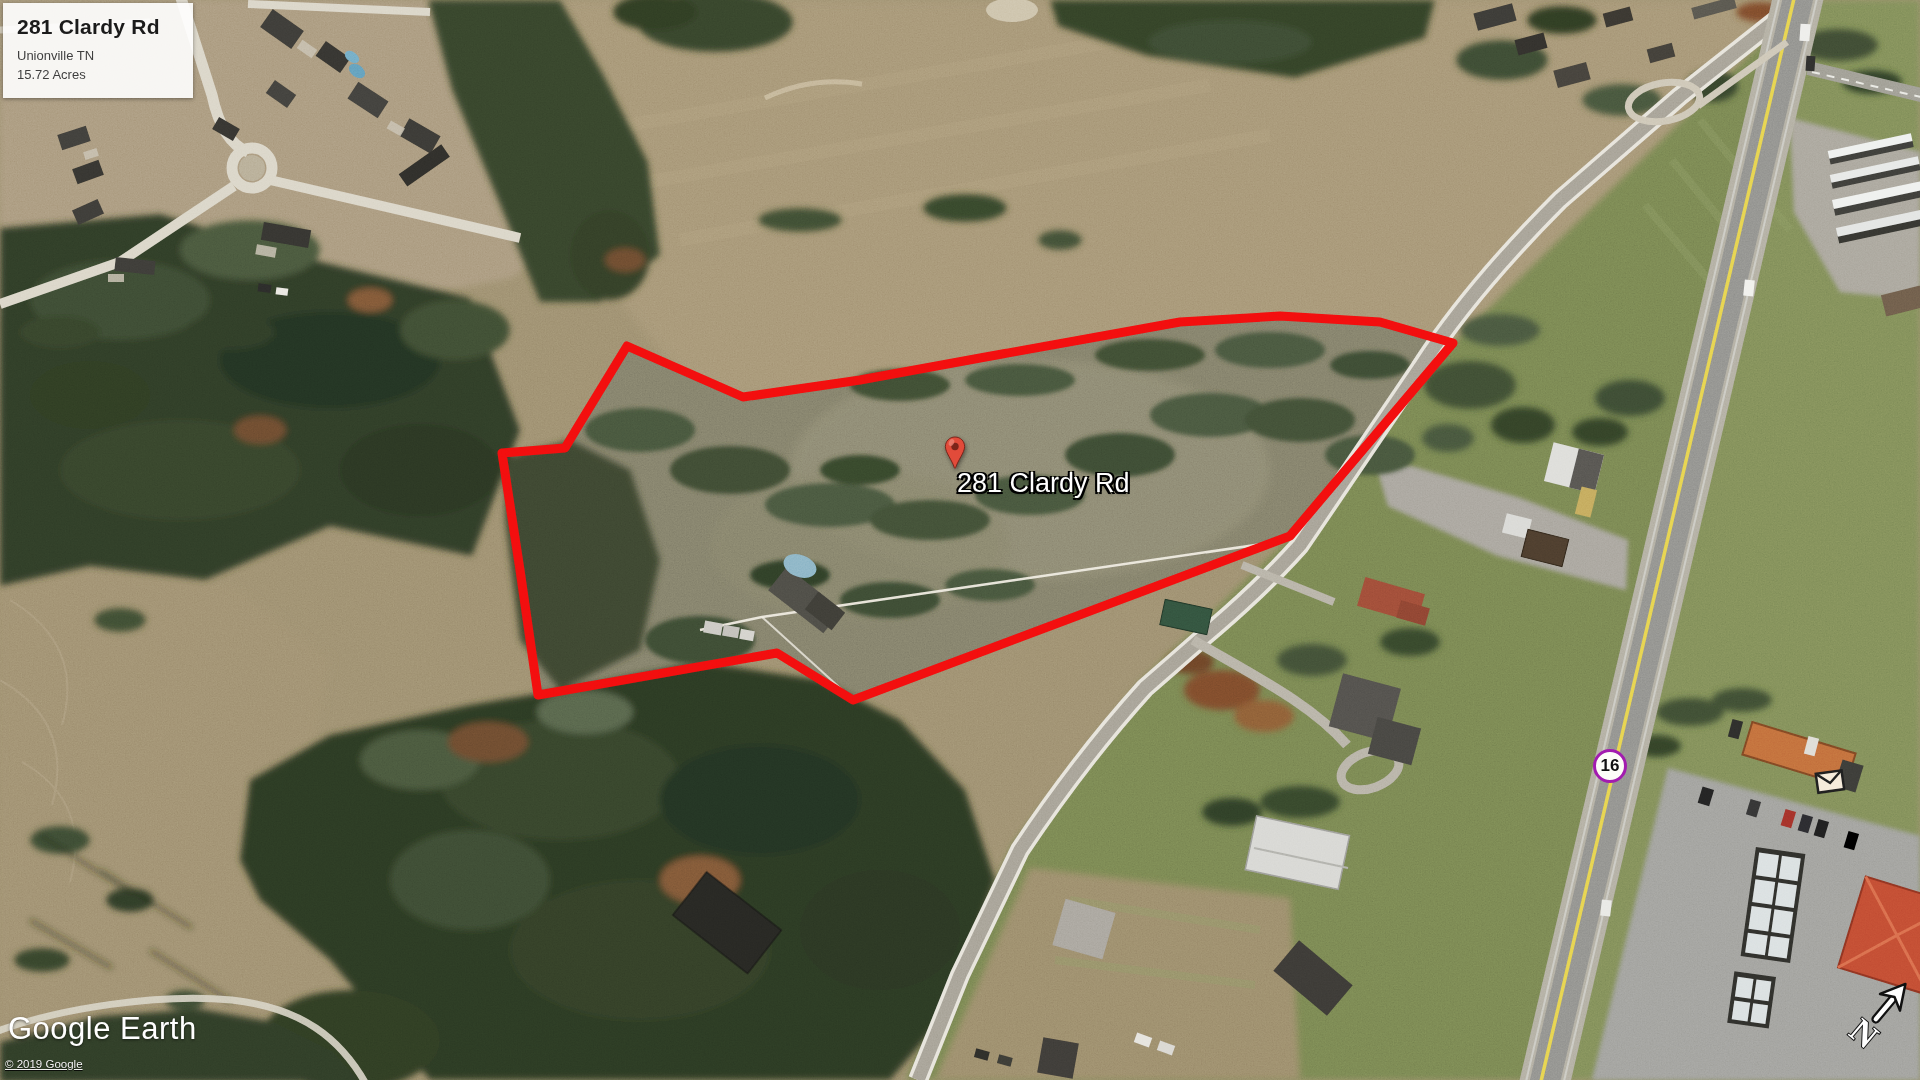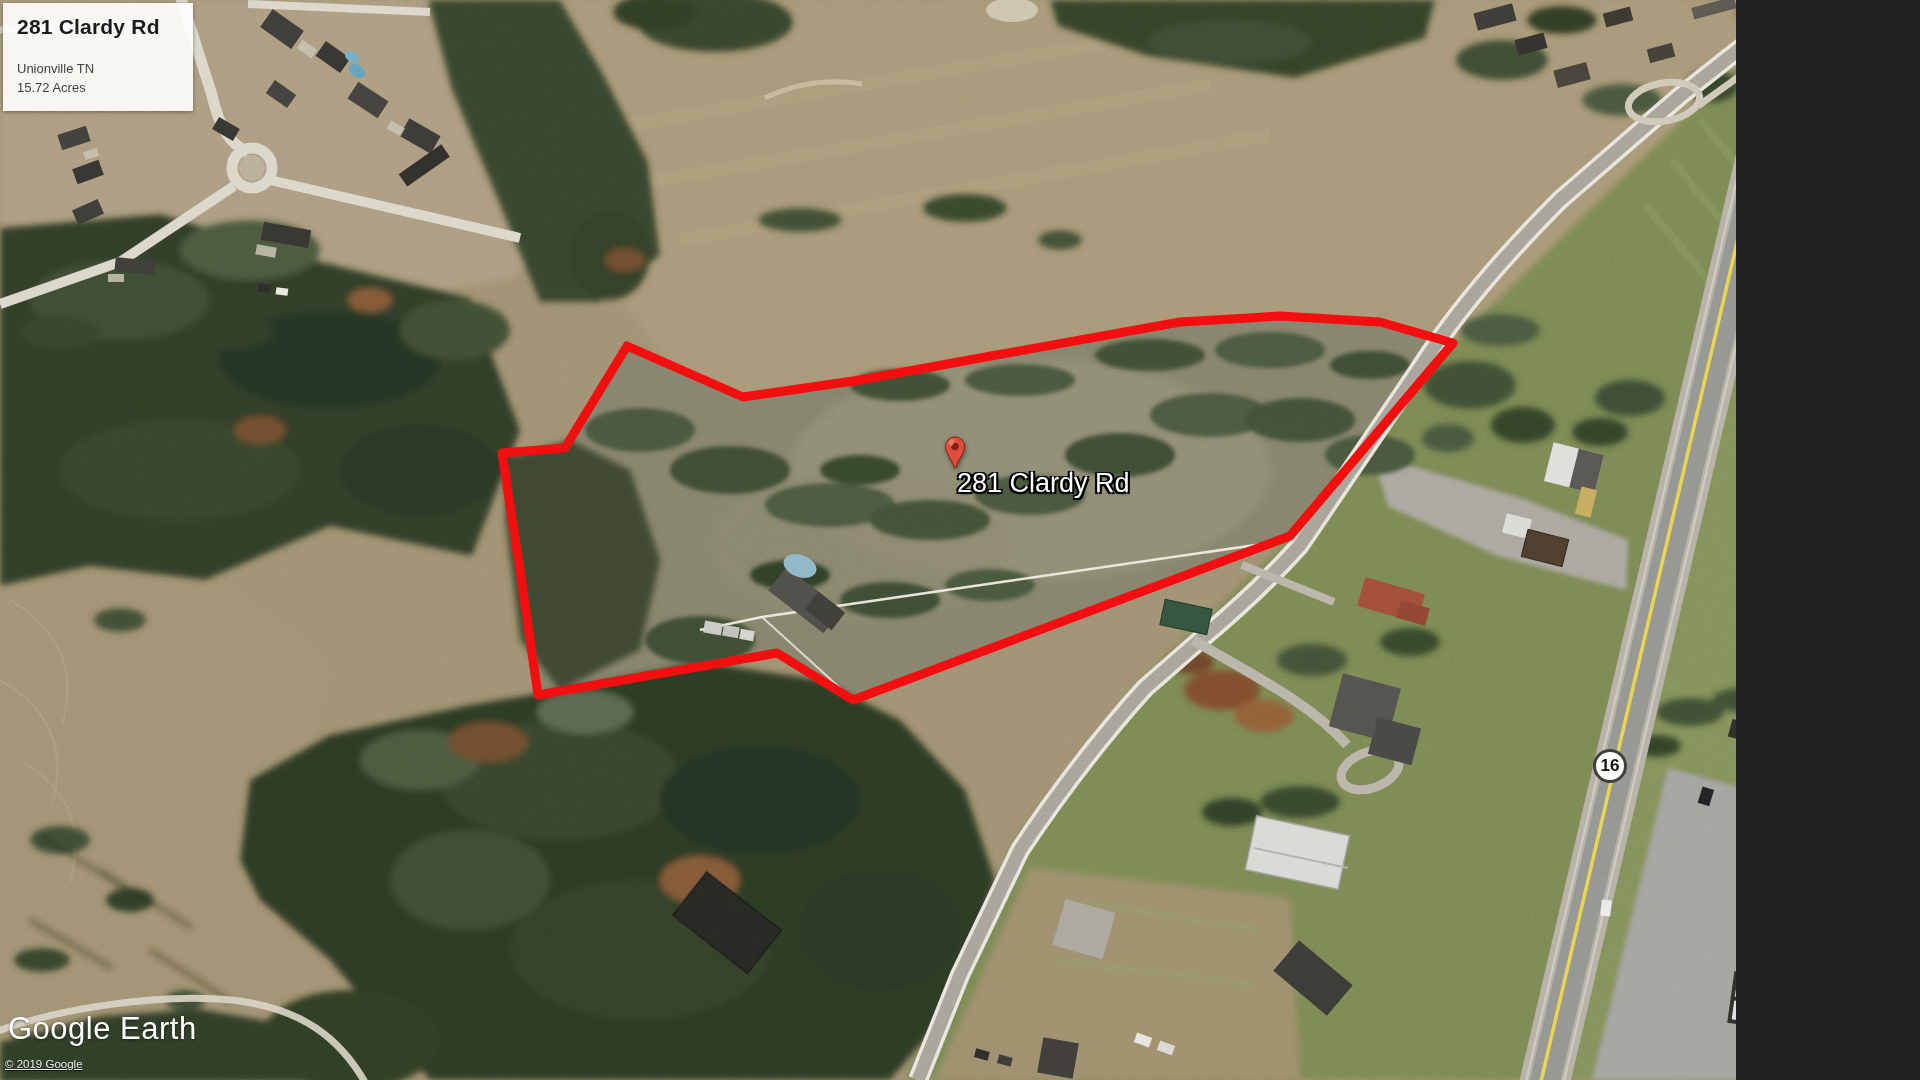--- a/index.html
+++ b/index.html
@@ -1,32 +1,32 @@
 <!DOCTYPE html>
 <html><head>
 <meta charset="utf-8">
 <style>
   html,body{margin:0;padding:0;background:#222;}
-  .stage{position:relative;width:1736px;height:1080px;overflow:hidden;
+  .stage{position:relative;width:1920px;height:1080px;overflow:hidden;
          font-family:"Liberation Sans",sans-serif;background:#9b8c6d;}
   .stage svg.map{position:absolute;left:0;top:0;}
   .overlay{position:absolute;}
   
   .infobox{left:3px;top:3px;width:162px;padding:12px 14px 13px 14px;
            background:rgba(255,255,255,0.9);box-shadow:0 1px 4px rgba(0,0,0,.4);}
   .infobox .title{font-size:21px;font-weight:bold;color:#1b1b1b;letter-spacing:.2px;}
-  .infobox .meta{margin-top:21px;font-size:13px;color:#3f3f3f;line-height:1.45;}
+  .infobox .meta{margin-top:8px;font-size:13px;color:#3f3f3f;line-height:1.45;}
   
   .pin{left:943px;top:436px;width:24px;height:34px;
        filter:drop-shadow(1px 2px 2px rgba(0,0,0,.45));}
   .pin-label{left:957px;top:468px;font-size:27px;color:#fff;white-space:nowrap;
      text-shadow:-2px -1px 0 #000,2px -1px 0 #000,-2px 2px 0 #000,2px 2px 0 #000,0 2px 3px rgba(0,0,0,.55);}
   
   .shield{left:1593px;top:749px;width:34px;height:34px;border-radius:50%;
-          background:#fdfdf8;border:3px solid #404040;box-sizing:border-box;
+          background:#fdfdf8;border:3px solid #a21caf;box-sizing:border-box;
           display:flex;align-items:center;justify-content:center;
           font-size:17px;font-weight:bold;color:#111;}
   
   .compass{left:1833px;top:965px;width:96px;height:96px;}
   
   .ge-logo{left:8px;top:1011px;font-size:31px;color:#ffffff;letter-spacing:.5px;
            text-shadow:0 1px 3px rgba(0,0,0,.55);}
   .copyright{left:5px;top:1058px;font-size:11.5px;color:#f2f2f2;
              text-shadow:0 1px 1px rgba(0,0,0,.8);text-decoration:underline;}
 </style>

